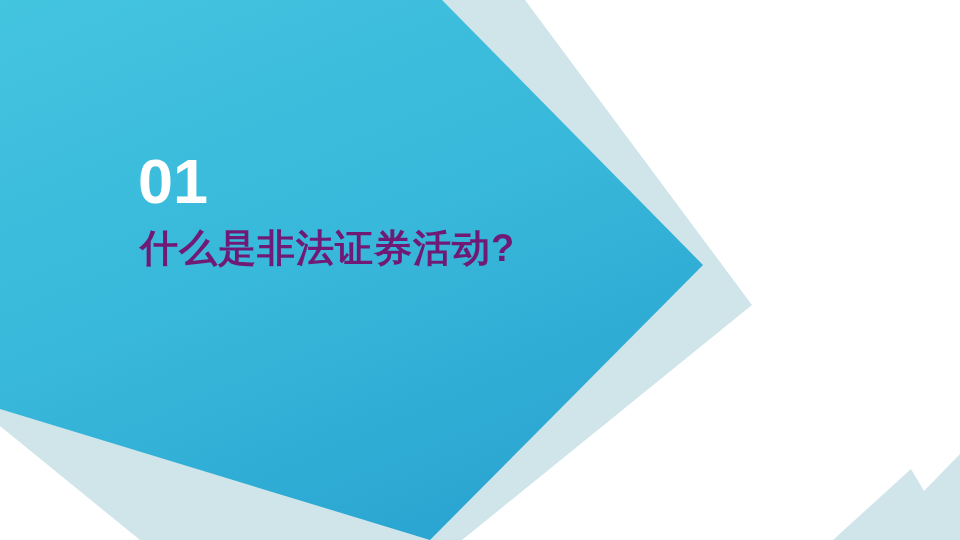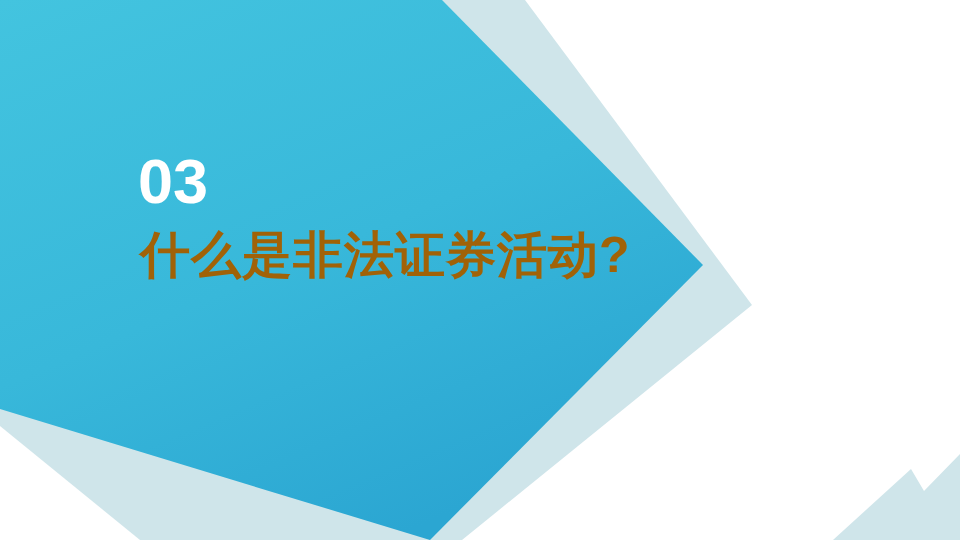--- a/index.html
+++ b/index.html
@@ -43,25 +43,25 @@
     font-size: 63px;
     font-weight: bold;
     line-height: 1;
     letter-spacing: 0px;
     color: #ffffff;
     margin: 0;
     padding: 0;
     text-align: left;
   }
   #section-heading {
-    font-size: 50px;
+    font-size: 38px;
     font-weight: bold;
     line-height: 1.15;
     letter-spacing: 1px;
-    color: #a16207;
+    color: #701a75;
     margin: 14px 0 0 2px;
     padding: 0;
     text-align: left;
     white-space: nowrap;
   }
 </style>
 </head>
 <body>
 
 <div id="slide">
@@ -83,17 +83,17 @@
       </linearGradient>
     </defs>
     <polygon points="0,0 442,0 703,265 430,540 0,409" fill="url(#blueGrad)"></polygon>
   </svg>
 
   <svg class="shape" viewBox="0 0 960 540" preserveAspectRatio="none">
     <polygon points="833,540 911,469 924,491 960,454 960,540" fill="#cfe5ea"></polygon>
   </svg>
 
   <div id="title-block">
-    <div id="section-number">03</div>
+    <div id="section-number">01</div>
     <div id="section-heading">什么是非法证券活动?</div>
   </div>
 
 </div>
 
 </body></html>

